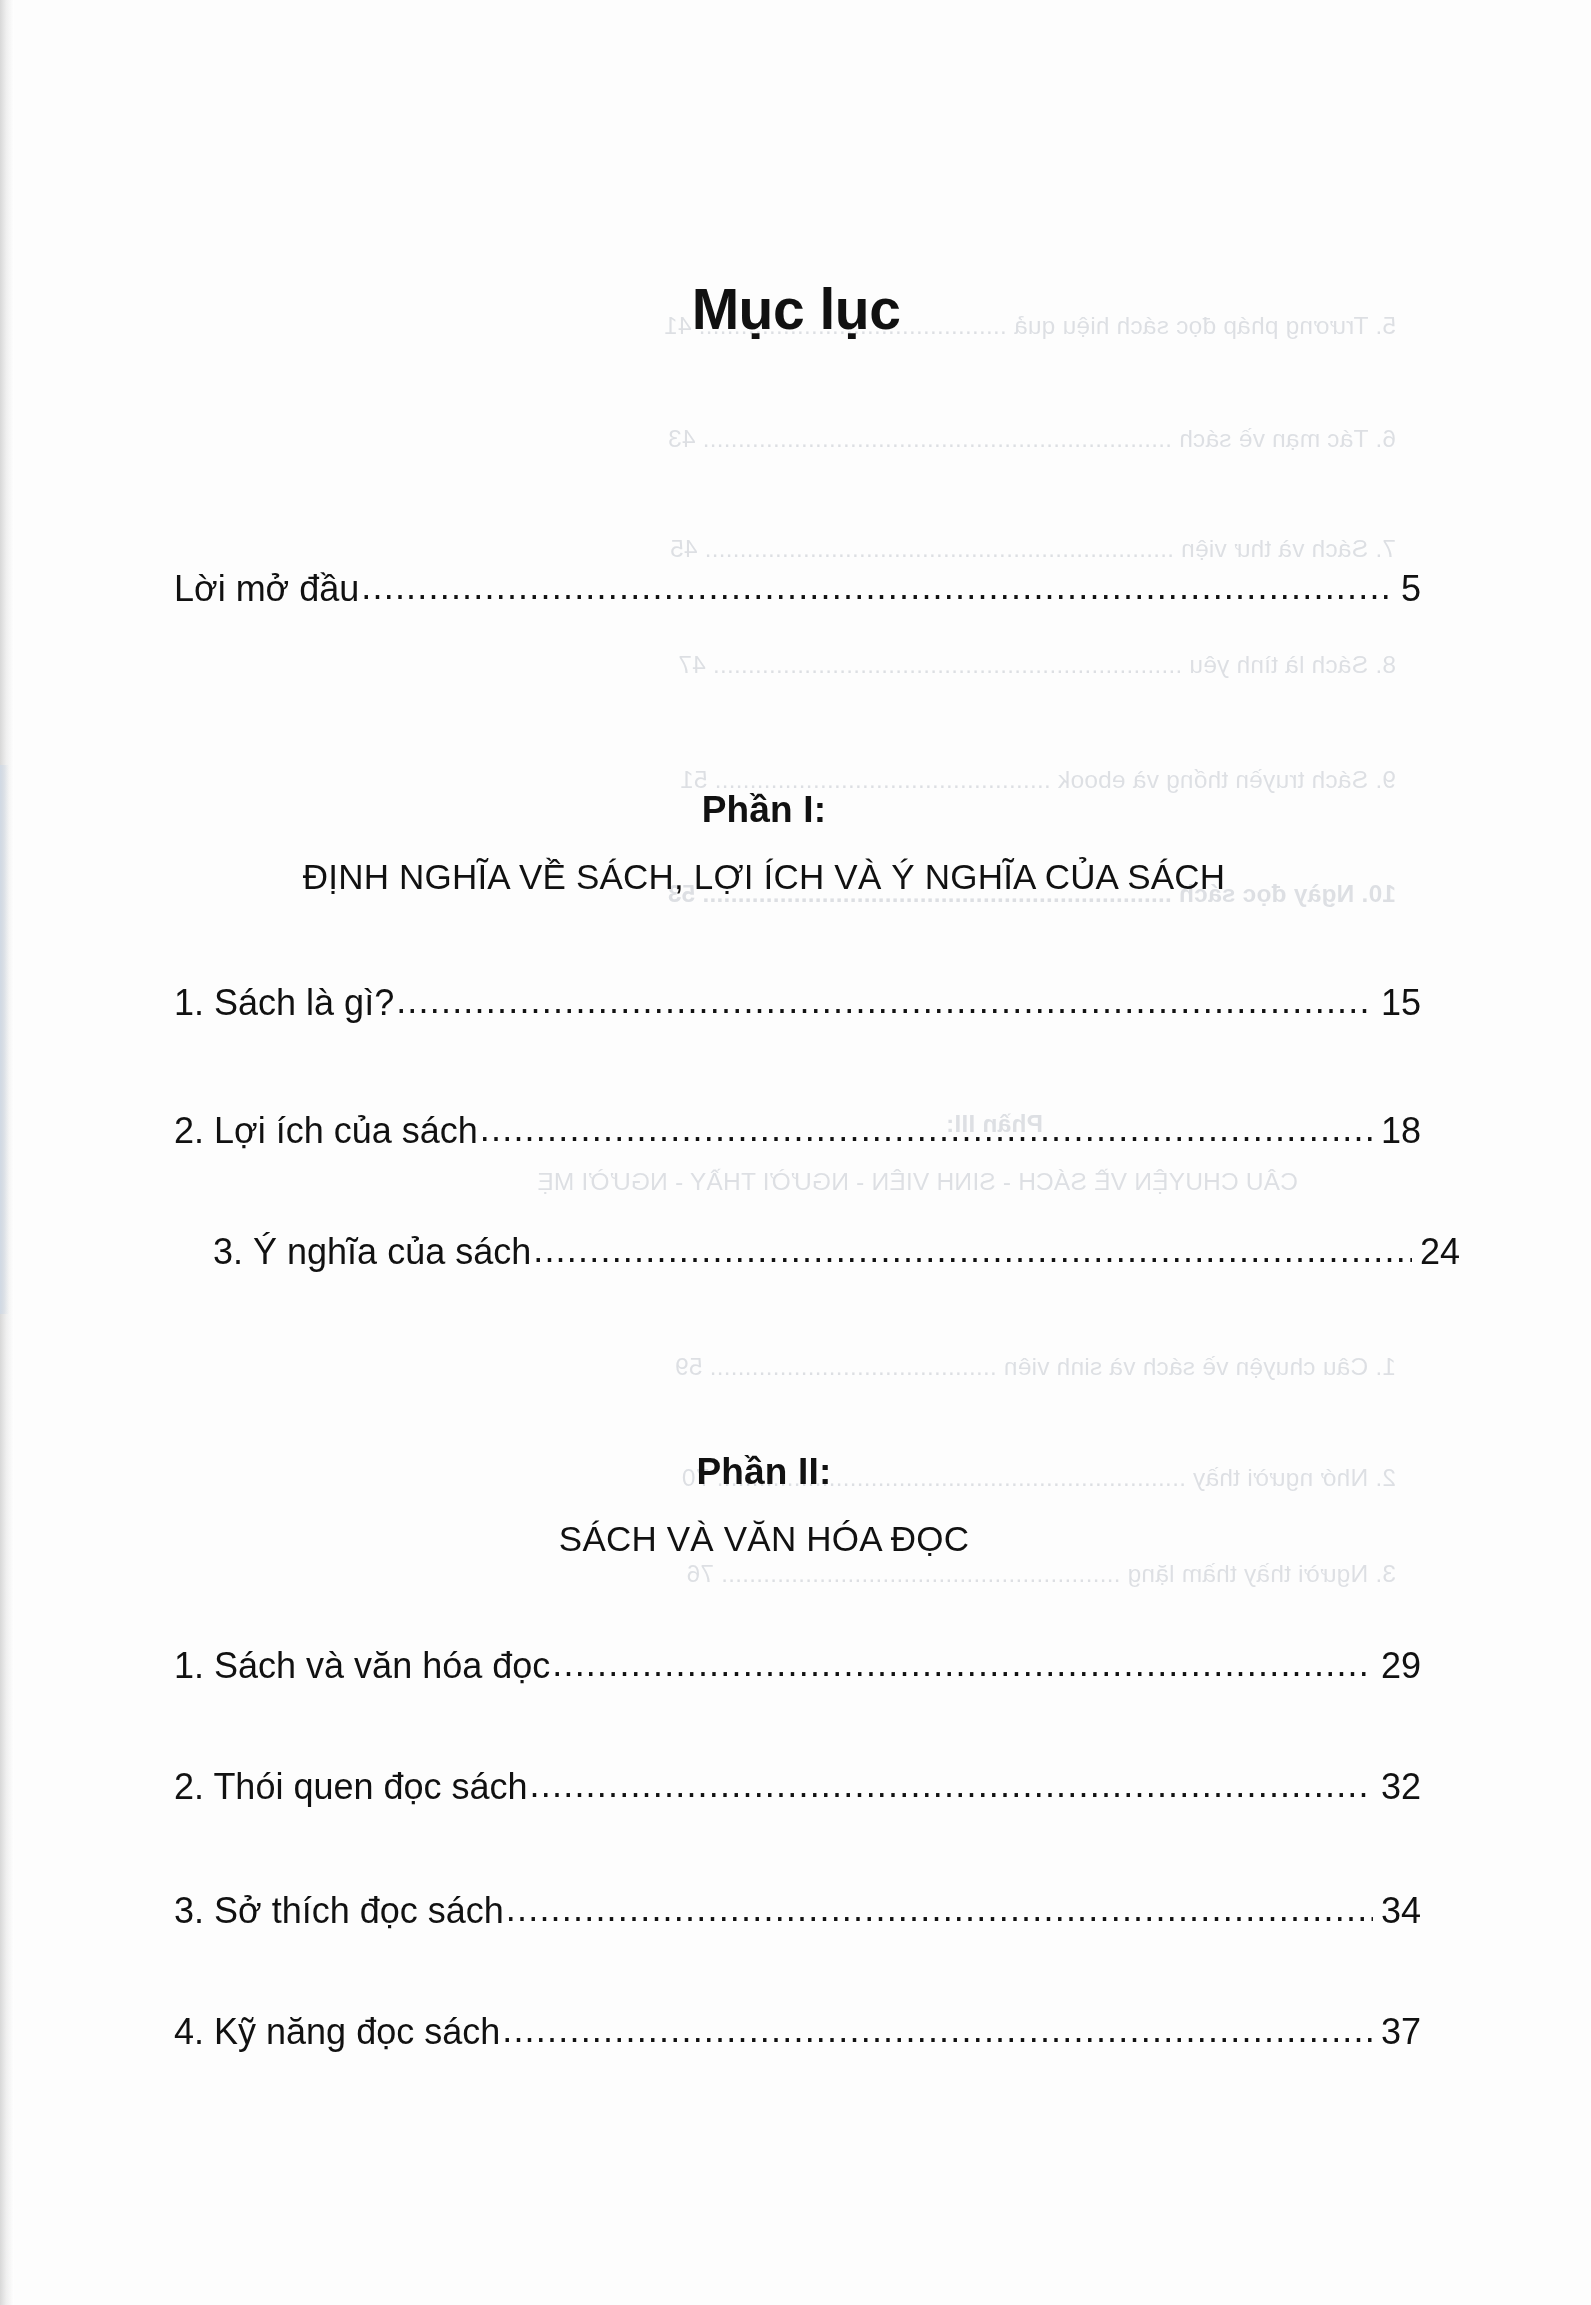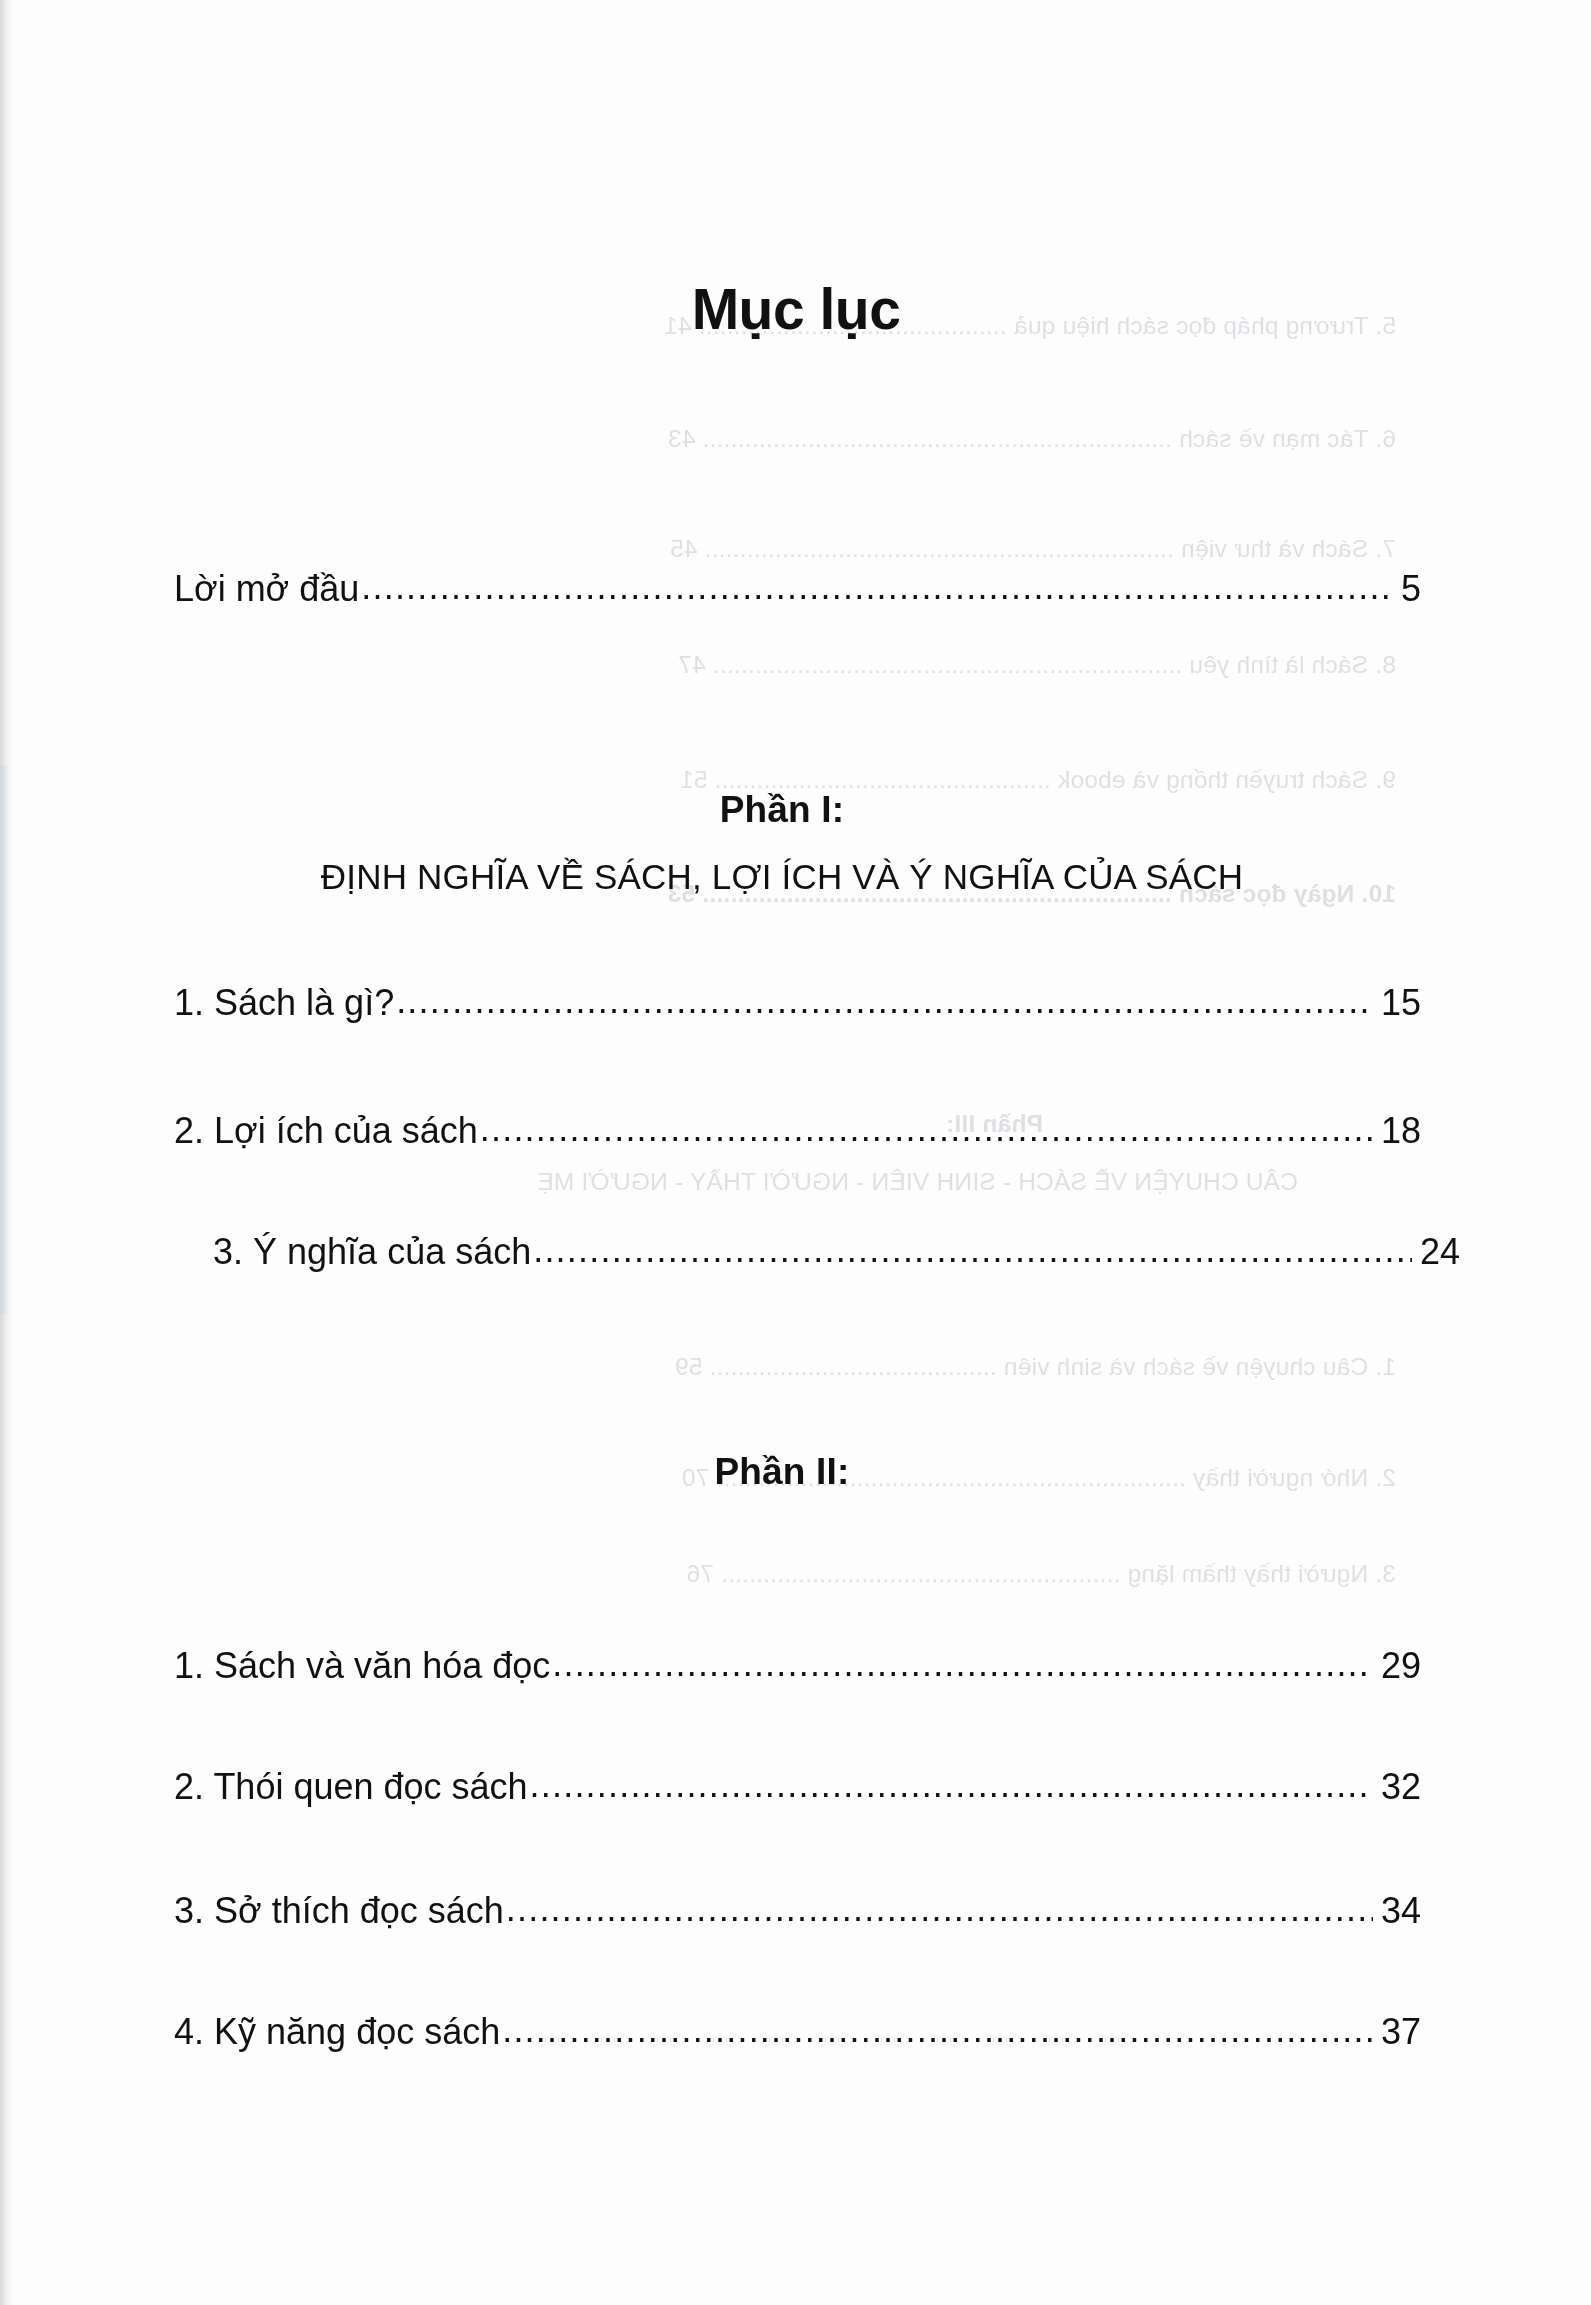--- a/index.html
+++ b/index.html
@@ -105,21 +105,21 @@
     letter-spacing: 1.2px;
     transform: translateY(-2px);
   }
   .entry .page-no {
     white-space: nowrap;
     padding-left: 5.9px;
   }
 
   .part-head {
     position: absolute;
-    left: 18px;
+    left: 0;
     width: 1528px;
     text-align: center;
   }
   .part-head .part-num {
     font-size: 37px;
     font-weight: bold;
     letter-spacing: 0.2px;
   }
   .part-head .part-name {
     margin-top: 26px;
@@ -177,20 +177,21 @@
     </div>
 
     <div class="entry" style="top:1231px;margin-left:39px;">
       <span class="label">3. Ý nghĩa của sách</span>
       <span class="leader">................................................................................................................................</span>
       <span class="page-no">24</span>
     </div>
 
     <div class="part-head" style="top:1451px;">
       <div class="part-num">Phần II:</div>
+      <div class="part-name">SÁCH VÀ VĂN HÓA ĐỌC</div>
     </div>
 
     <div class="entry" style="top:1645px;">
       <span class="label">1. Sách và văn hóa đọc</span>
       <span class="leader">................................................................................................................................</span>
       <span class="page-no">29</span>
     </div>
 
     <div class="entry" style="top:1766px;">
       <span class="label">2. Thói quen đọc sách</span>

